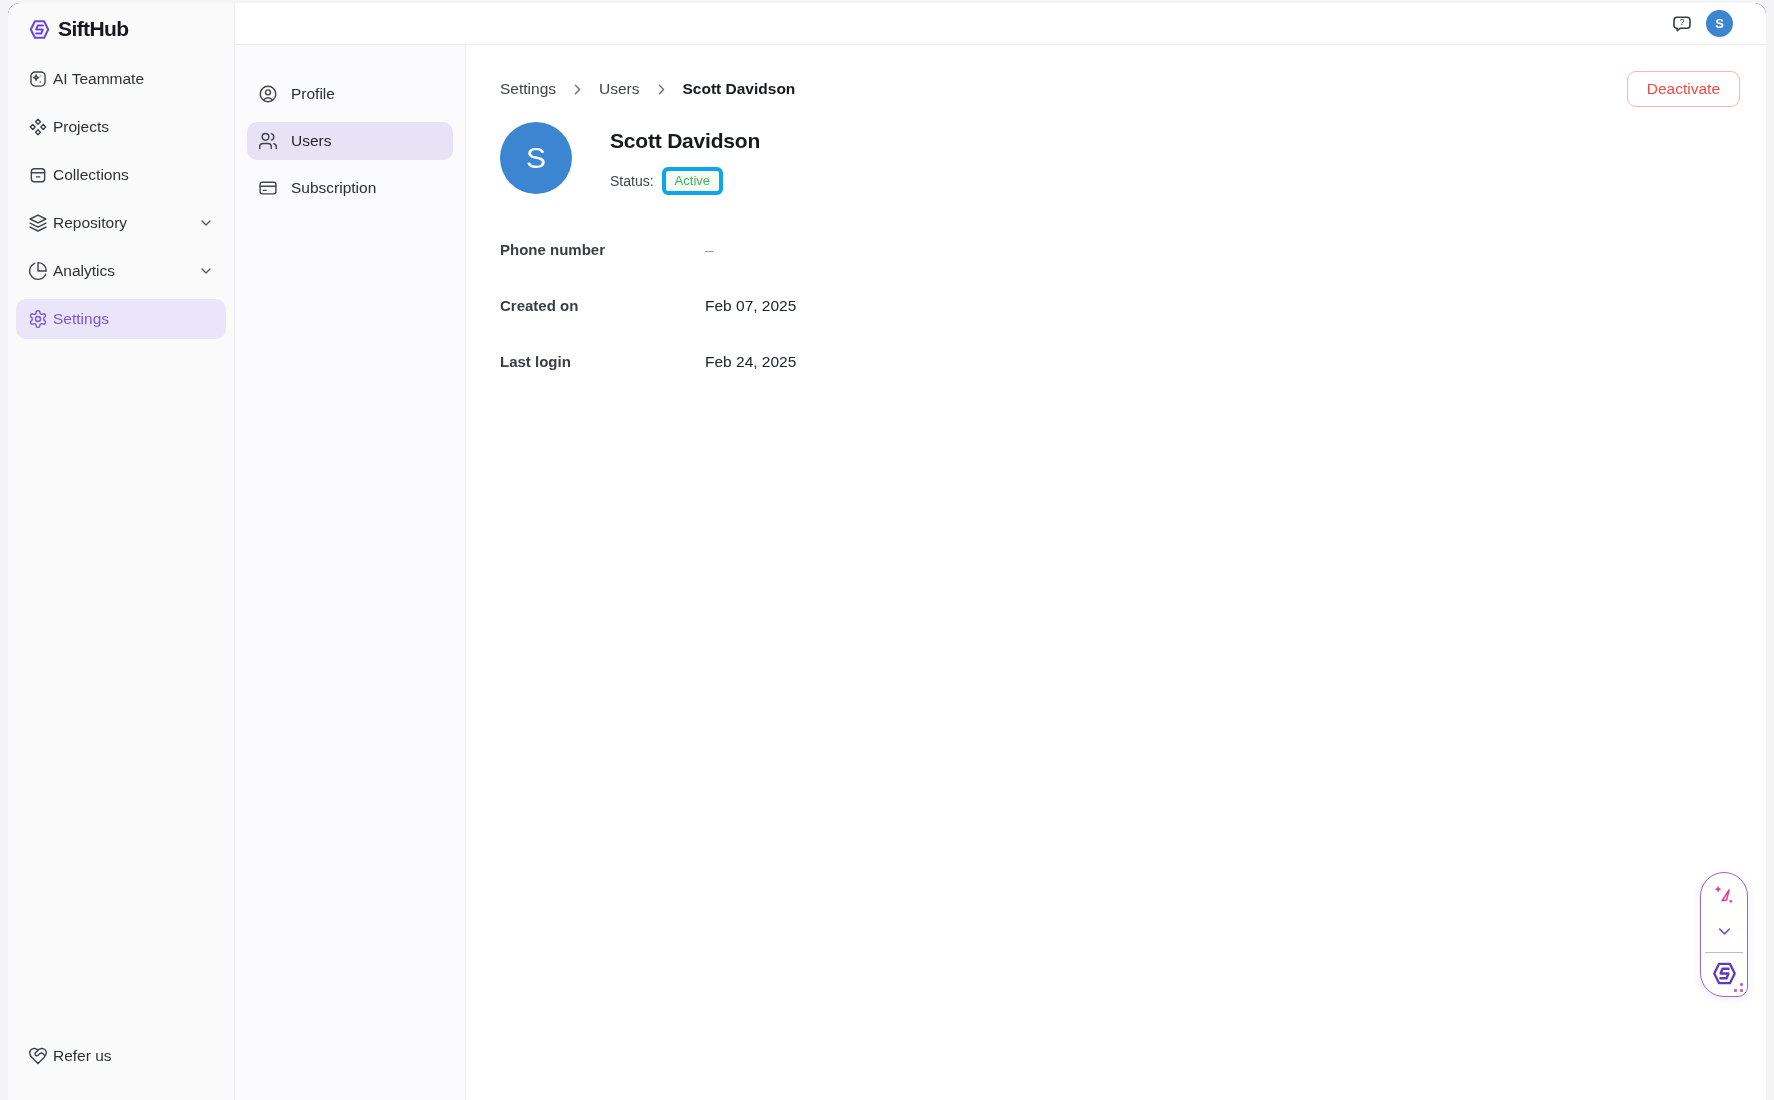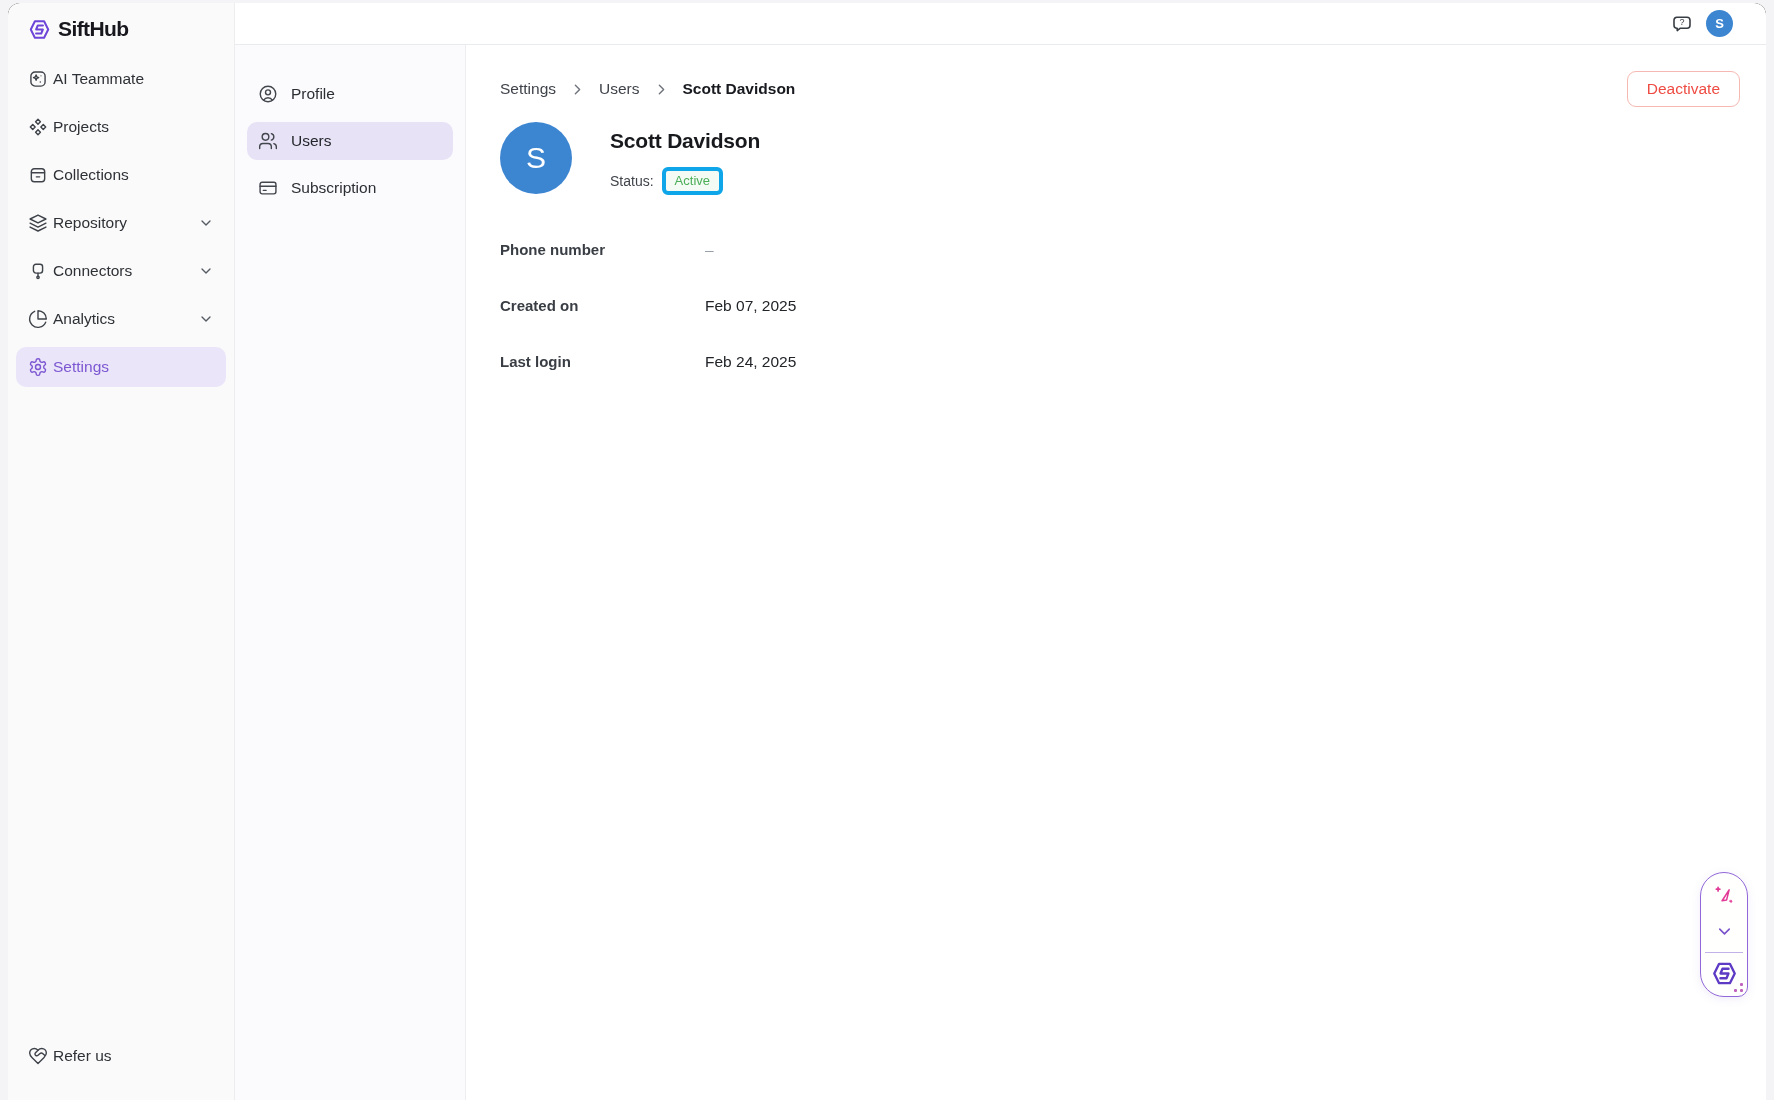--- a/index.html
+++ b/index.html
@@ -175,31 +175,20 @@
           <path d="M2.5 12.2 12 16.9l9.5-4.7"></path>
           <path d="M2.5 16.9 12 21.6l9.5-4.7"></path>
         </svg>
         <span>Repository</span>
         <svg class="chev" viewBox="0 0 24 24" fill="none" stroke="currentColor" stroke-width="2" stroke-linecap="round" stroke-linejoin="round">
             <path d="m6 9 6 6 6-6"></path>
           </svg>
       </div>
       <div class="nav-item">
         <svg class="icon" viewBox="0 0 24 24" fill="none" stroke="currentColor" stroke-width="1.7" stroke-linecap="round" stroke-linejoin="round">
-          <rect x="6.5" y="3.8" width="11" height="10.7" rx="3"></rect>
-          <path d="M12 14.5v3.2"></path>
-          <circle cx="12" cy="19.6" r="1.4"></circle>
-        </svg>
-        <span>Connectors</span>
-        <svg class="chev" viewBox="0 0 24 24" fill="none" stroke="currentColor" stroke-width="2" stroke-linecap="round" stroke-linejoin="round">
-            <path d="m6 9 6 6 6-6"></path>
-          </svg>
-      </div>
-      <div class="nav-item">
-        <svg class="icon" viewBox="0 0 24 24" fill="none" stroke="currentColor" stroke-width="1.7" stroke-linecap="round" stroke-linejoin="round">
           <path d="M21.21 15.89A10 10 0 1 1 8 2.83"></path>
           <path d="M22 12A10 10 0 0 0 12 2v10z"></path>
         </svg>
         <span>Analytics</span>
         <svg class="chev" viewBox="0 0 24 24" fill="none" stroke="currentColor" stroke-width="2" stroke-linecap="round" stroke-linejoin="round">
             <path d="m6 9 6 6 6-6"></path>
           </svg>
       </div>
       <div class="nav-item active">
         <svg class="icon" viewBox="0 0 24 24" fill="none" stroke="currentColor" stroke-width="1.7" stroke-linecap="round" stroke-linejoin="round">

